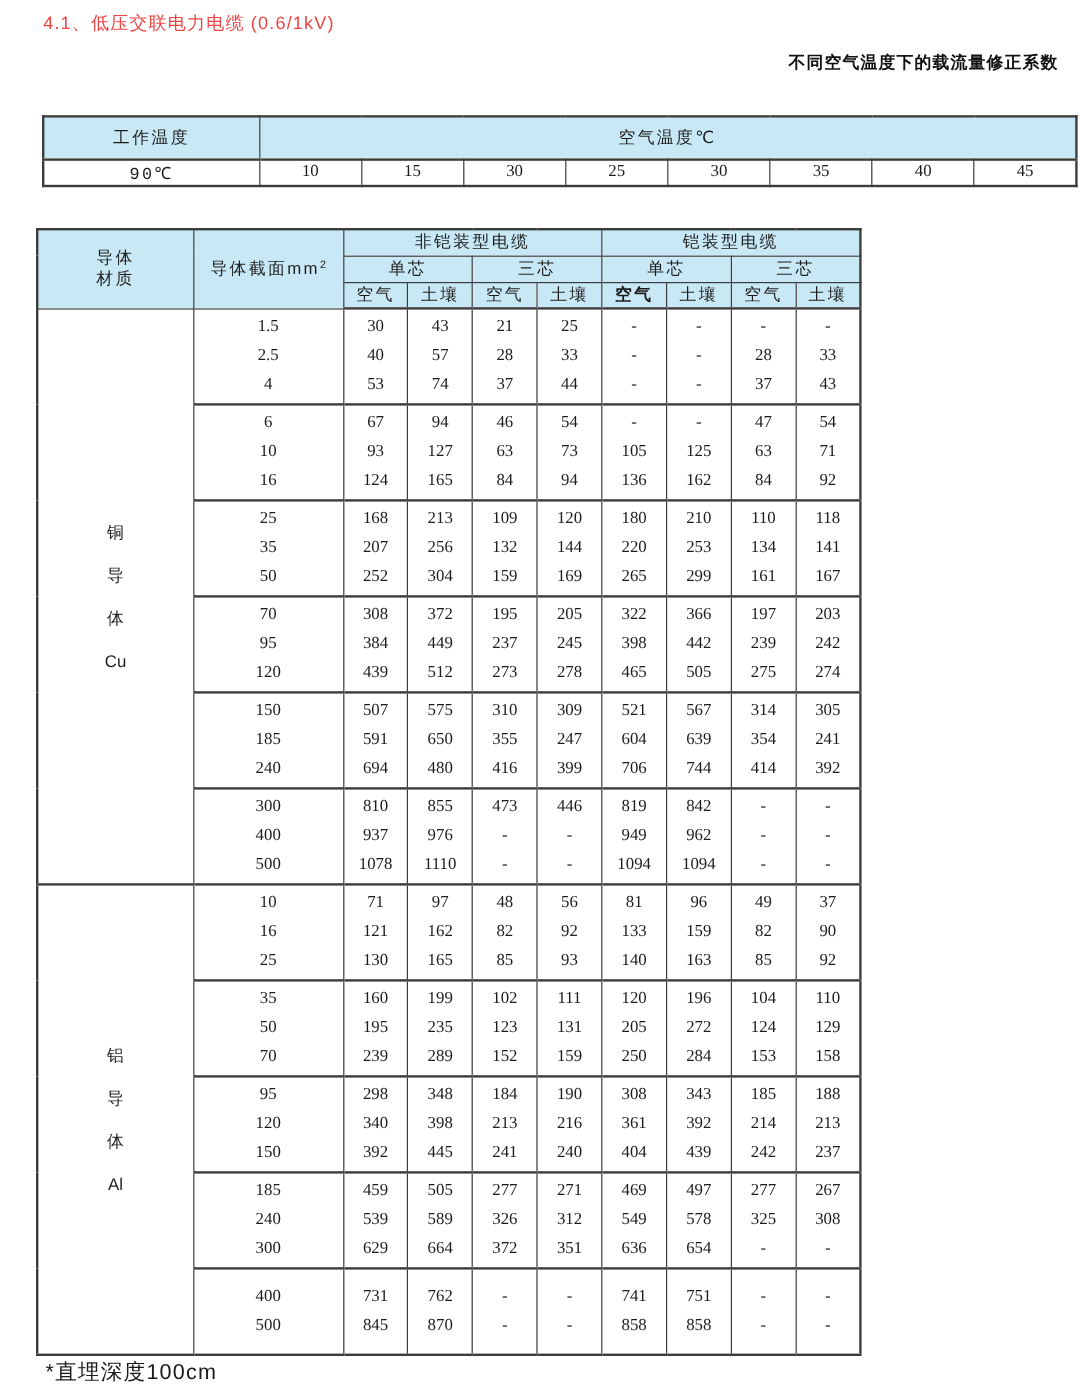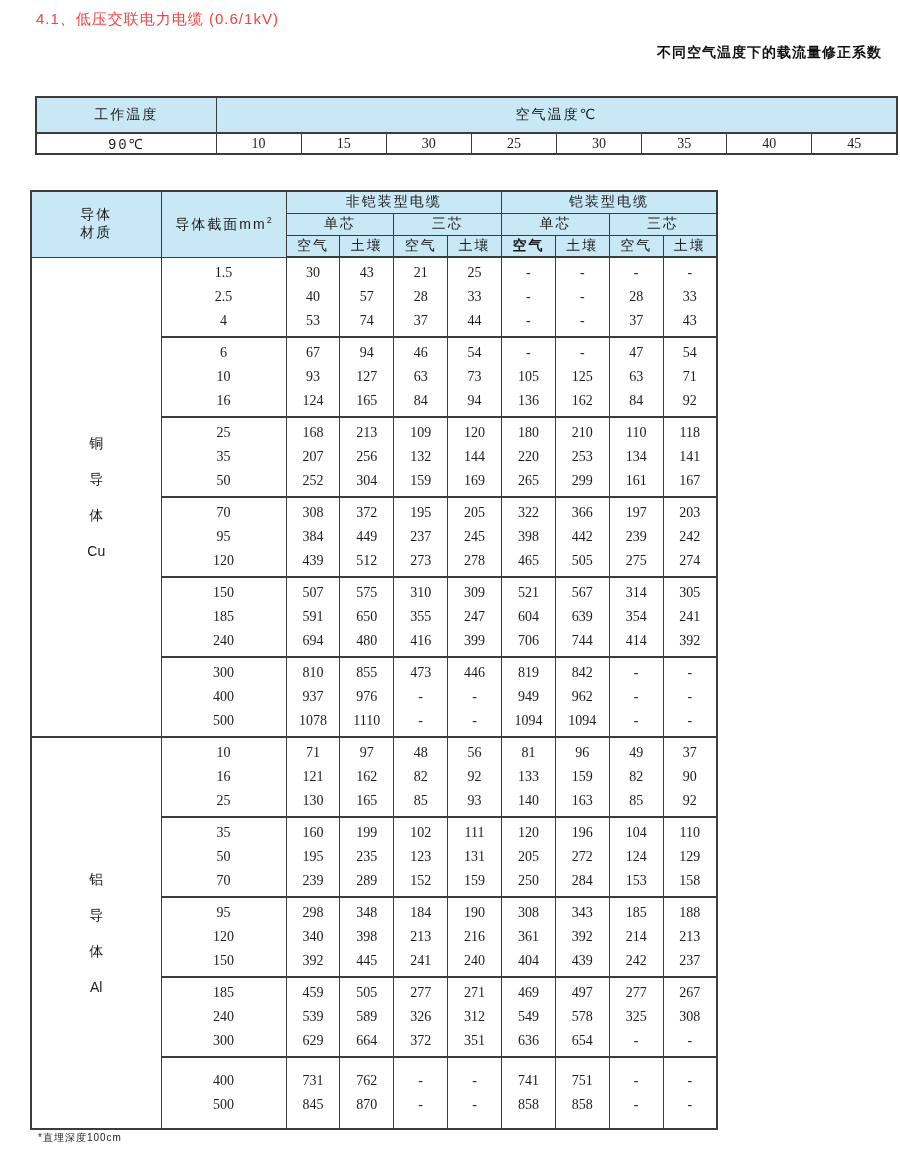--- a/index.html
+++ b/index.html
@@ -104,21 +104,21 @@
     font-family:"Liberation Sans","DejaVu Sans",sans-serif;
     font-size:14px;
   }
   .ampacity-table td.material-cell div{
     line-height:36px;
     height:36px;
   }
   .footnote{
     position:absolute;
     left:38px;top:1131px;
-    font-size:10px;
+    font-size:18px;
     letter-spacing:1px;
     font-family:"Liberation Sans","DejaVu Sans",sans-serif;
     color:#1a1a1a;
   }
 </style>
 </head>
 <body>
 
 <div class="page">
 

